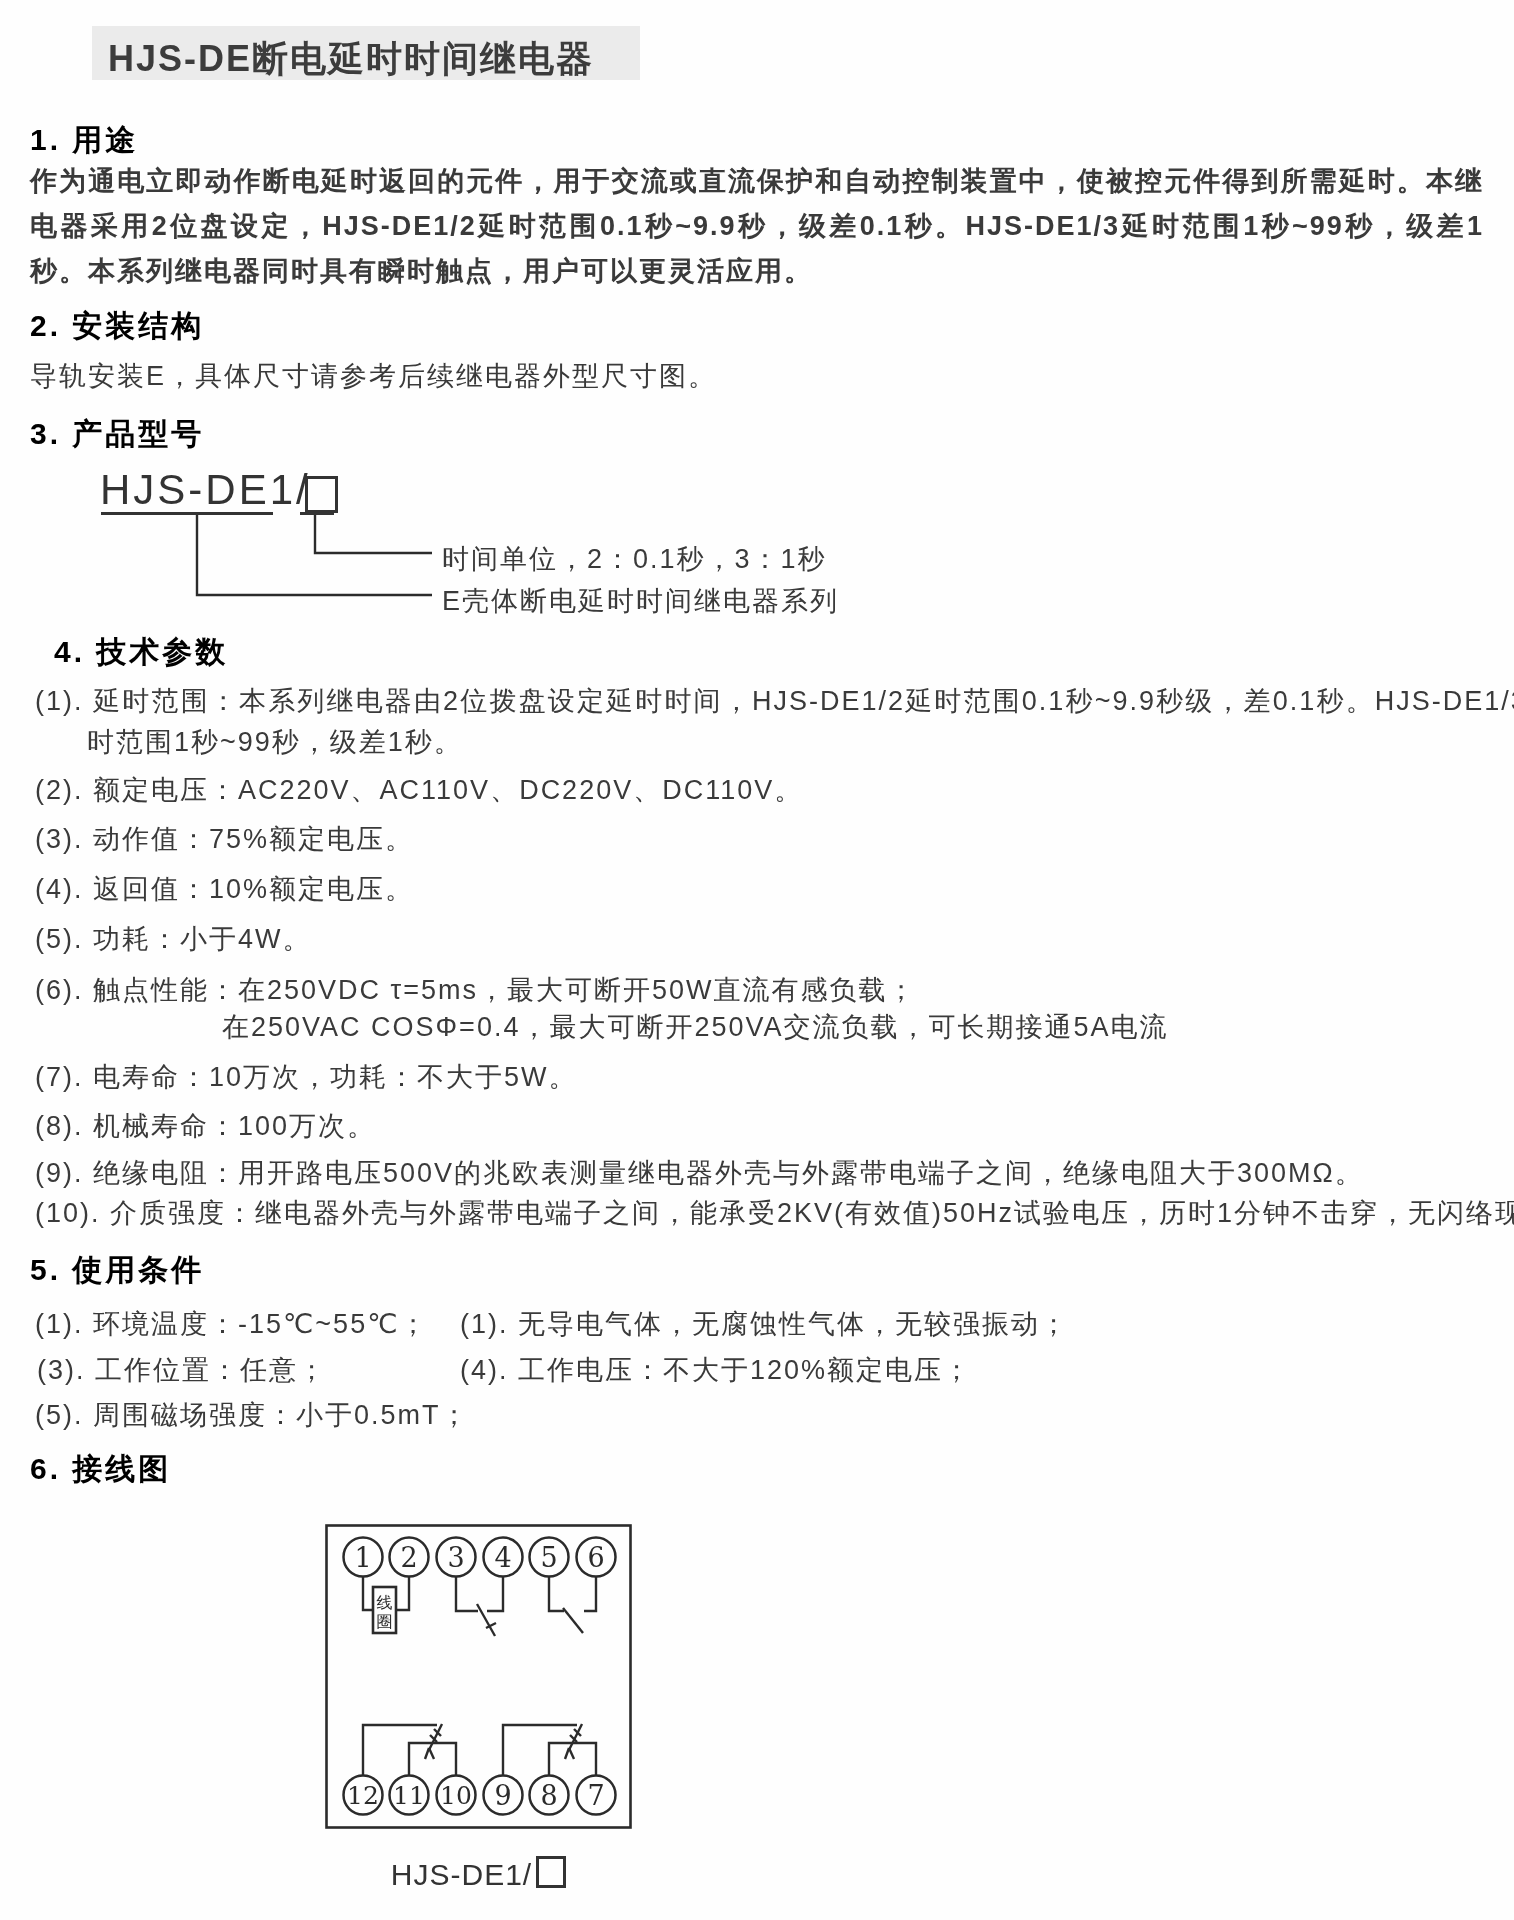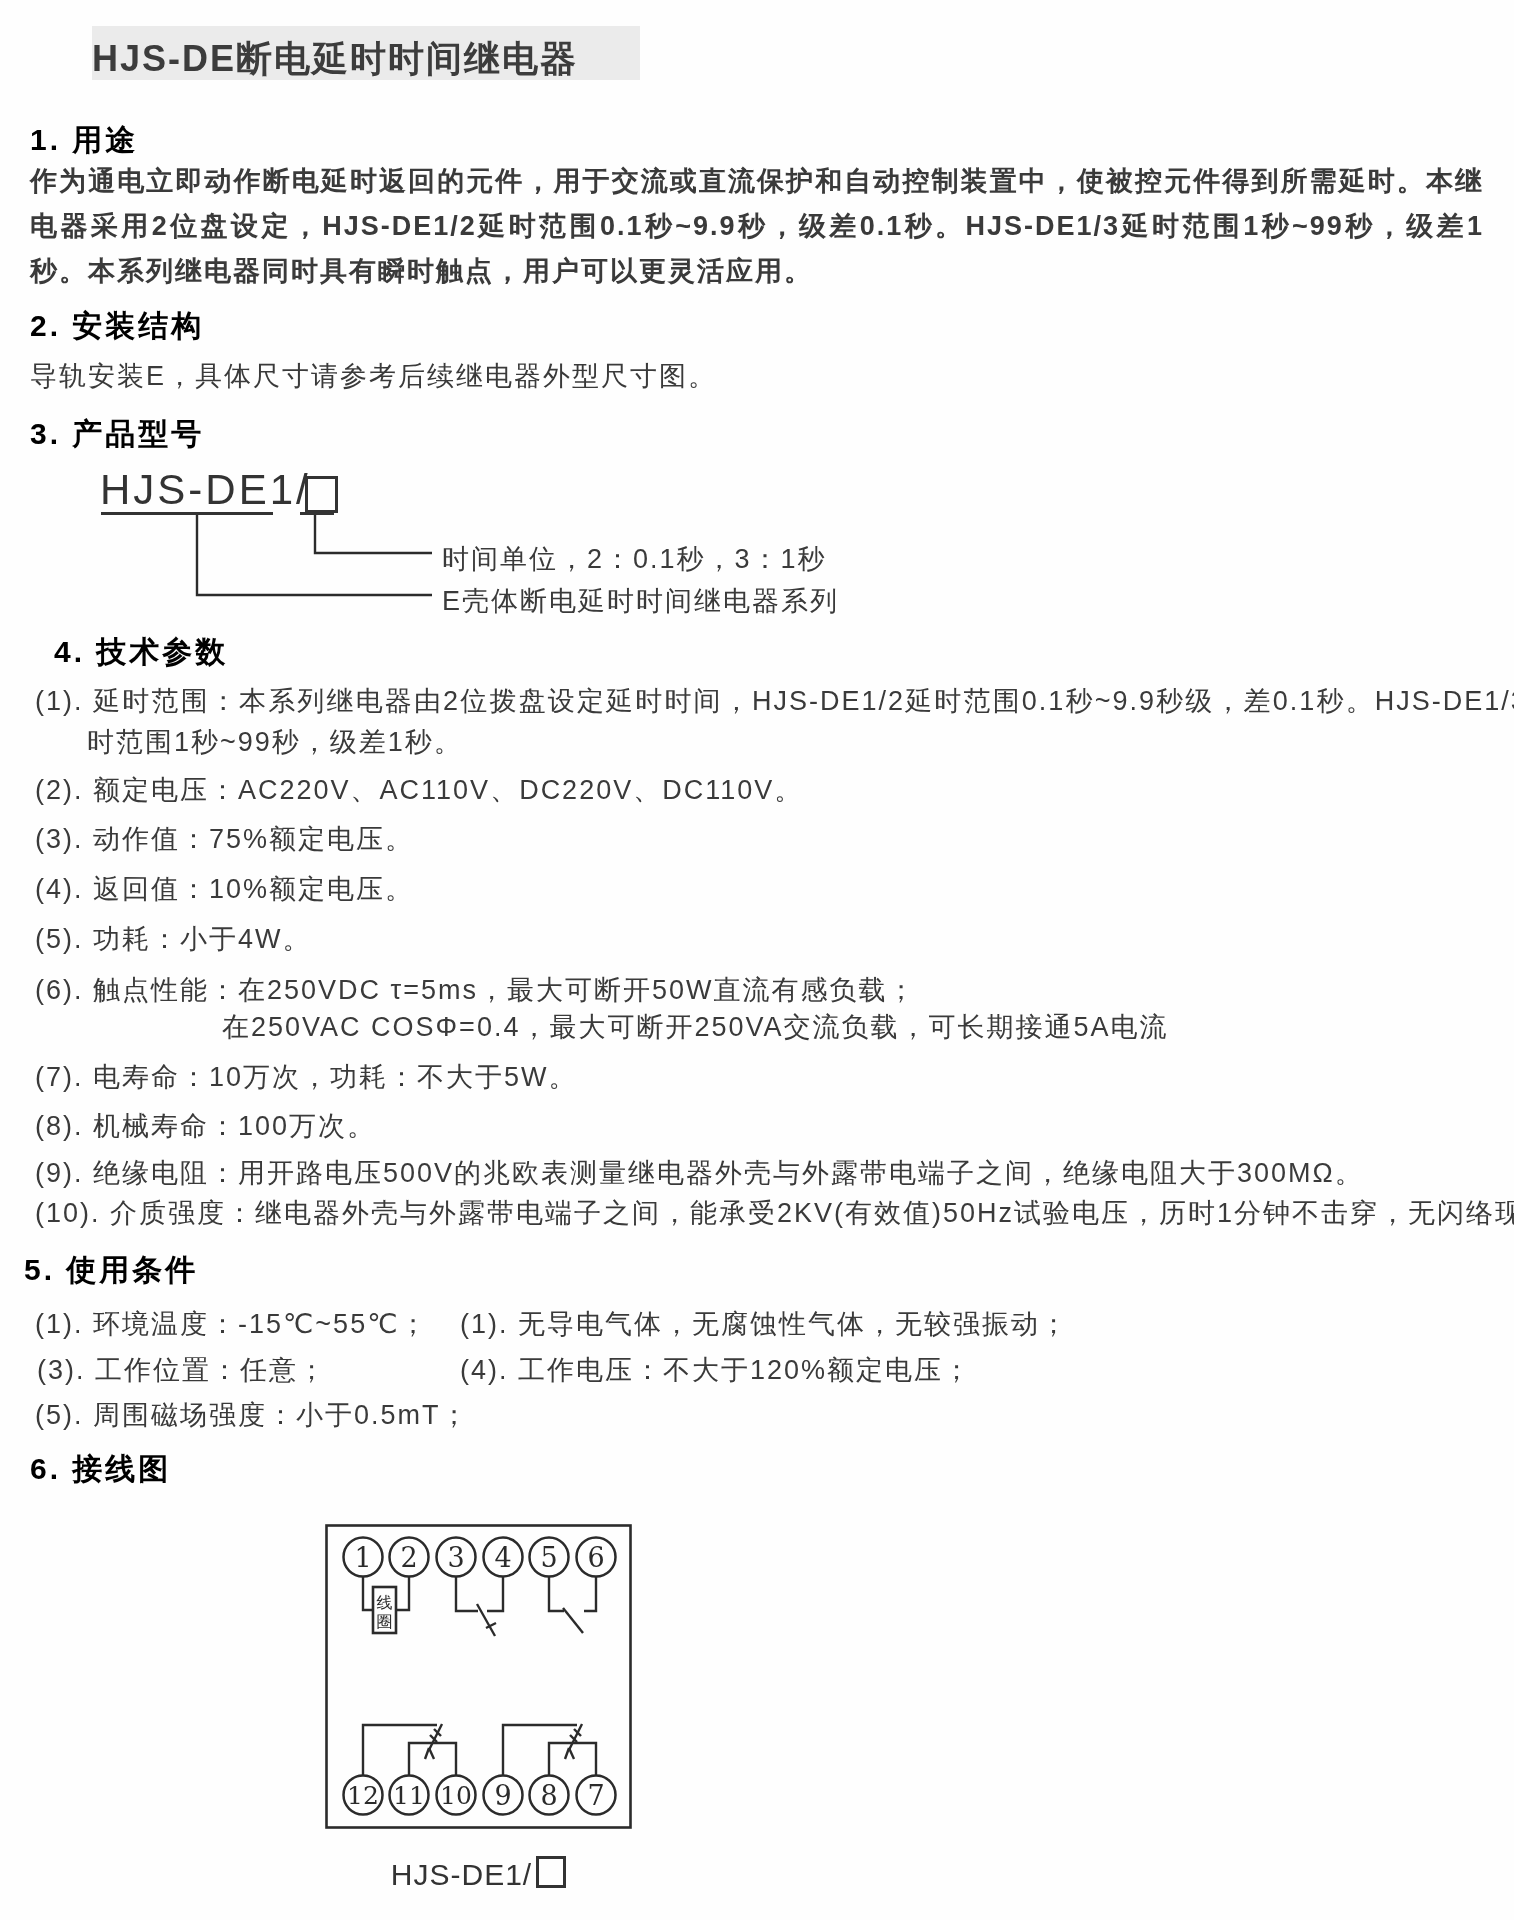--- a/index.html
+++ b/index.html
@@ -24,21 +24,21 @@
   .termnum{font-family:"DejaVu Serif","Liberation Serif",serif;font-size:27px;fill:#2b2b2b;text-anchor:middle;}
   .termnum2{font-family:"DejaVu Serif","Liberation Serif",serif;font-size:25px;fill:#2b2b2b;text-anchor:middle;}
   .coiltxt{font-size:16px;fill:#2b2b2b;text-anchor:middle;font-family:"Liberation Sans",sans-serif;}
 </style>
 </head>
 <body>
 
 <div id="canvas">
 
   <div class="abs title-band" style="left:92px;top:26px;width:548px;height:54px;"></div>
-  <div class="abs doc-title" style="left:92px;top:35px;">HJS-DE断电延时时间继电器</div>
+  <div class="abs doc-title" style="left:108px;top:35px;">HJS-DE断电延时时间继电器</div>
 
   <div class="abs h" style="left:30px;top:120px;">1. 用途</div>
   <div class="abs txt para" style="left:30px;top:159px;width:1454px;">作为通电立即动作断电延时返回的元件，用于交流或直流保护和自动控制装置中，使被控元件得到所需延时。本继电器采用2位盘设定，HJS-DE1/2延时范围0.1秒~9.9秒，级差0.1秒。HJS-DE1/3延时范围1秒~99秒，级差1秒。本系列继电器同时具有瞬时触点，用户可以更灵活应用。</div>
 
   <div class="abs h" style="left:30px;top:306px;">2. 安装结构</div>
   <div class="abs txt item" style="left:30px;top:354px;">导轨安装E，具体尺寸请参考后续继电器外型尺寸图。</div>
 
   <div class="abs h" style="left:30px;top:414px;">3. 产品型号</div>
   <div class="abs model-text" style="left:100px;top:466px;">HJS-DE1/</div>
   <div class="abs model-box" style="left:305px;top:476px;width:27px;height:31px;"></div>
@@ -57,21 +57,21 @@
   <div class="abs txt item" style="left:35px;top:817px;">(3). 动作值：75%额定电压。</div>
   <div class="abs txt item" style="left:35px;top:867px;">(4). 返回值：10%额定电压。</div>
   <div class="abs txt item" style="left:35px;top:917px;">(5). 功耗：小于4W。</div>
   <div class="abs txt item" style="left:35px;top:968px;">(6). 触点性能：在250VDC τ=5ms，最大可断开50W直流有感负载；</div>
   <div class="abs txt item" style="left:222px;top:1005px;">在250VAC COSΦ=0.4，最大可断开250VA交流负载，可长期接通5A电流</div>
   <div class="abs txt item" style="left:35px;top:1055px;">(7). 电寿命：10万次，功耗：不大于5W。</div>
   <div class="abs txt item" style="left:35px;top:1104px;">(8). 机械寿命：100万次。</div>
   <div class="abs txt item" style="left:35px;top:1151px;">(9). 绝缘电阻：用开路电压500V的兆欧表测量继电器外壳与外露带电端子之间，绝缘电阻大于300MΩ。</div>
   <div class="abs txt item" style="left:35px;top:1191px;">(10). 介质强度：继电器外壳与外露带电端子之间，能承受2KV(有效值)50Hz试验电压，历时1分钟不击穿，无闪络现象。</div>
 
-  <div class="abs h" style="left:24px;top:1250px;">5. 使用条件</div>
+  <div class="abs h" style="left:30px;top:1250px;">5. 使用条件</div>
   <div class="abs txt item" style="left:35px;top:1302px;">(1). 环境温度：-15℃~55℃；</div>
   <div class="abs txt item" style="left:460px;top:1302px;">(1). 无导电气体，无腐蚀性气体，无较强振动；</div>
   <div class="abs txt item" style="left:37px;top:1348px;">(3). 工作位置：任意；</div>
   <div class="abs txt item" style="left:460px;top:1348px;">(4). 工作电压：不大于120%额定电压；</div>
   <div class="abs txt item" style="left:35px;top:1393px;">(5). 周围磁场强度：小于0.5mT；</div>
 
   <div class="abs h" style="left:30px;top:1449px;">6. 接线图</div>
 
   <svg class="abs" style="left:325px;top:1524px;" width="307" height="305" viewBox="0 0 307 305">
     <rect x="1.5" y="1.5" width="304" height="302" fill="none" stroke="#2b2b2b" stroke-width="2.6"></rect>

